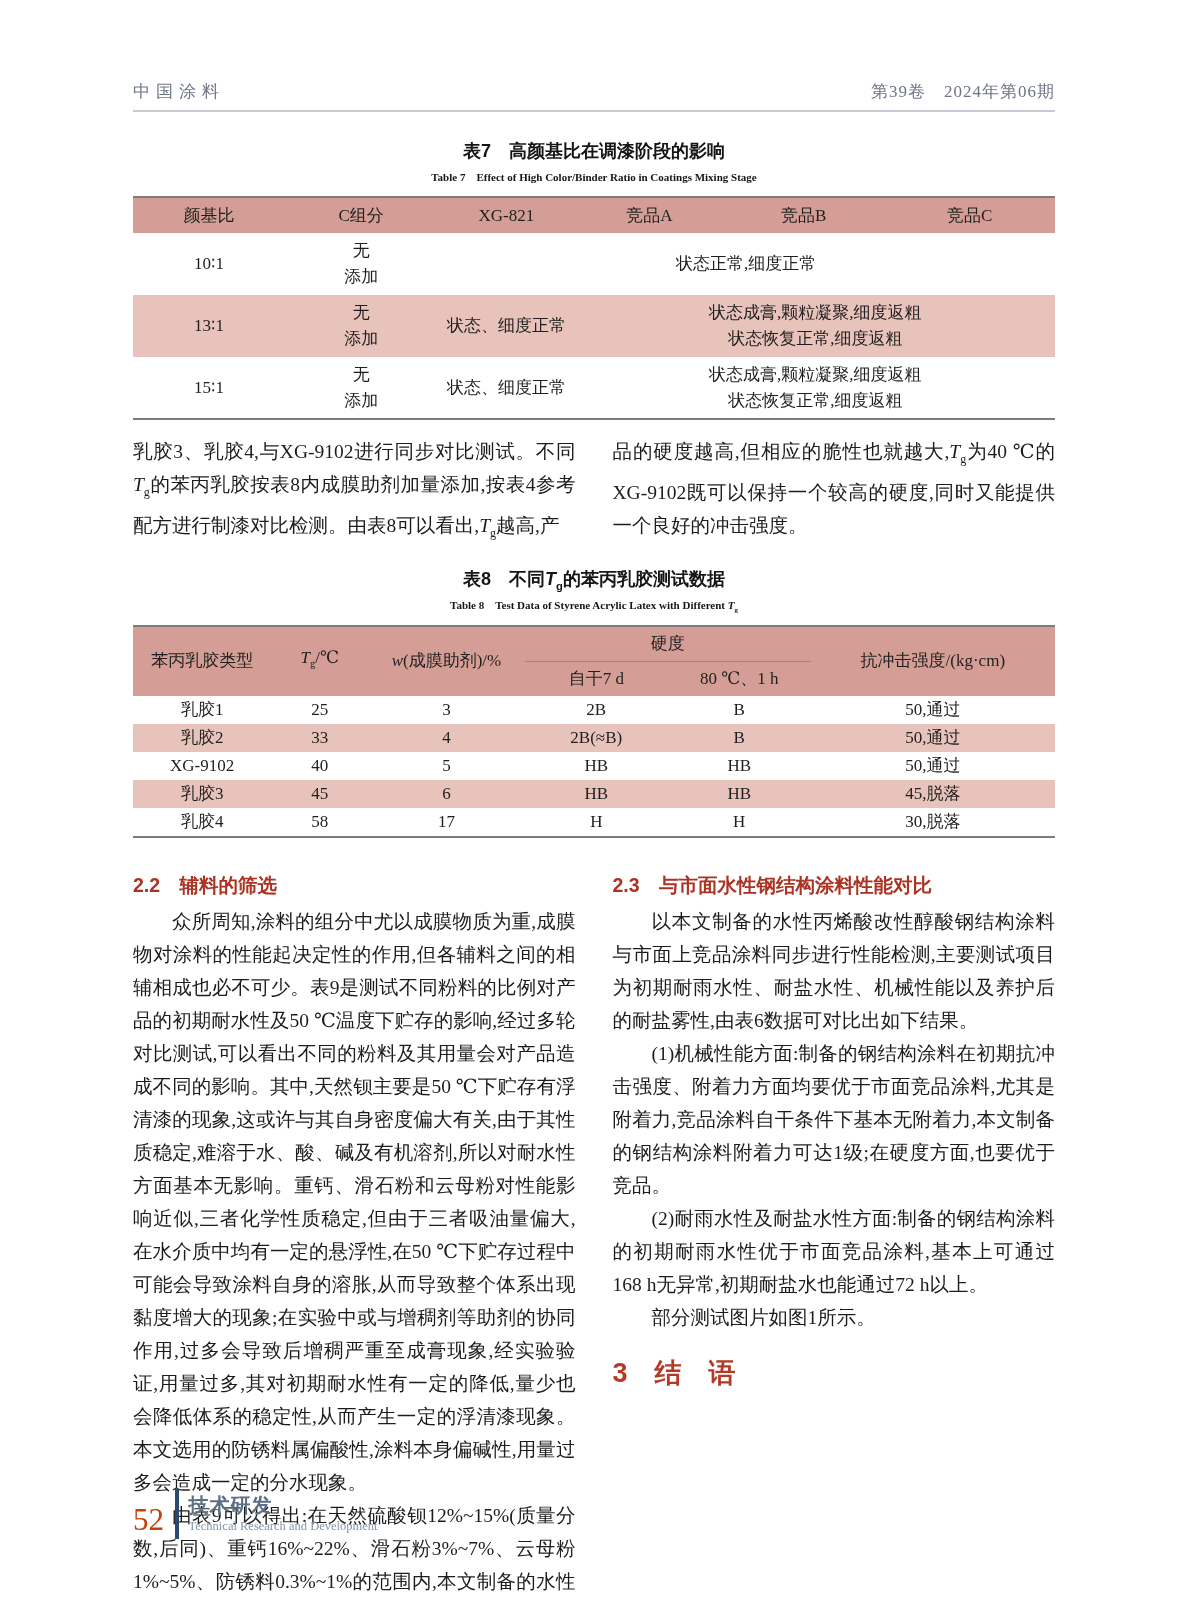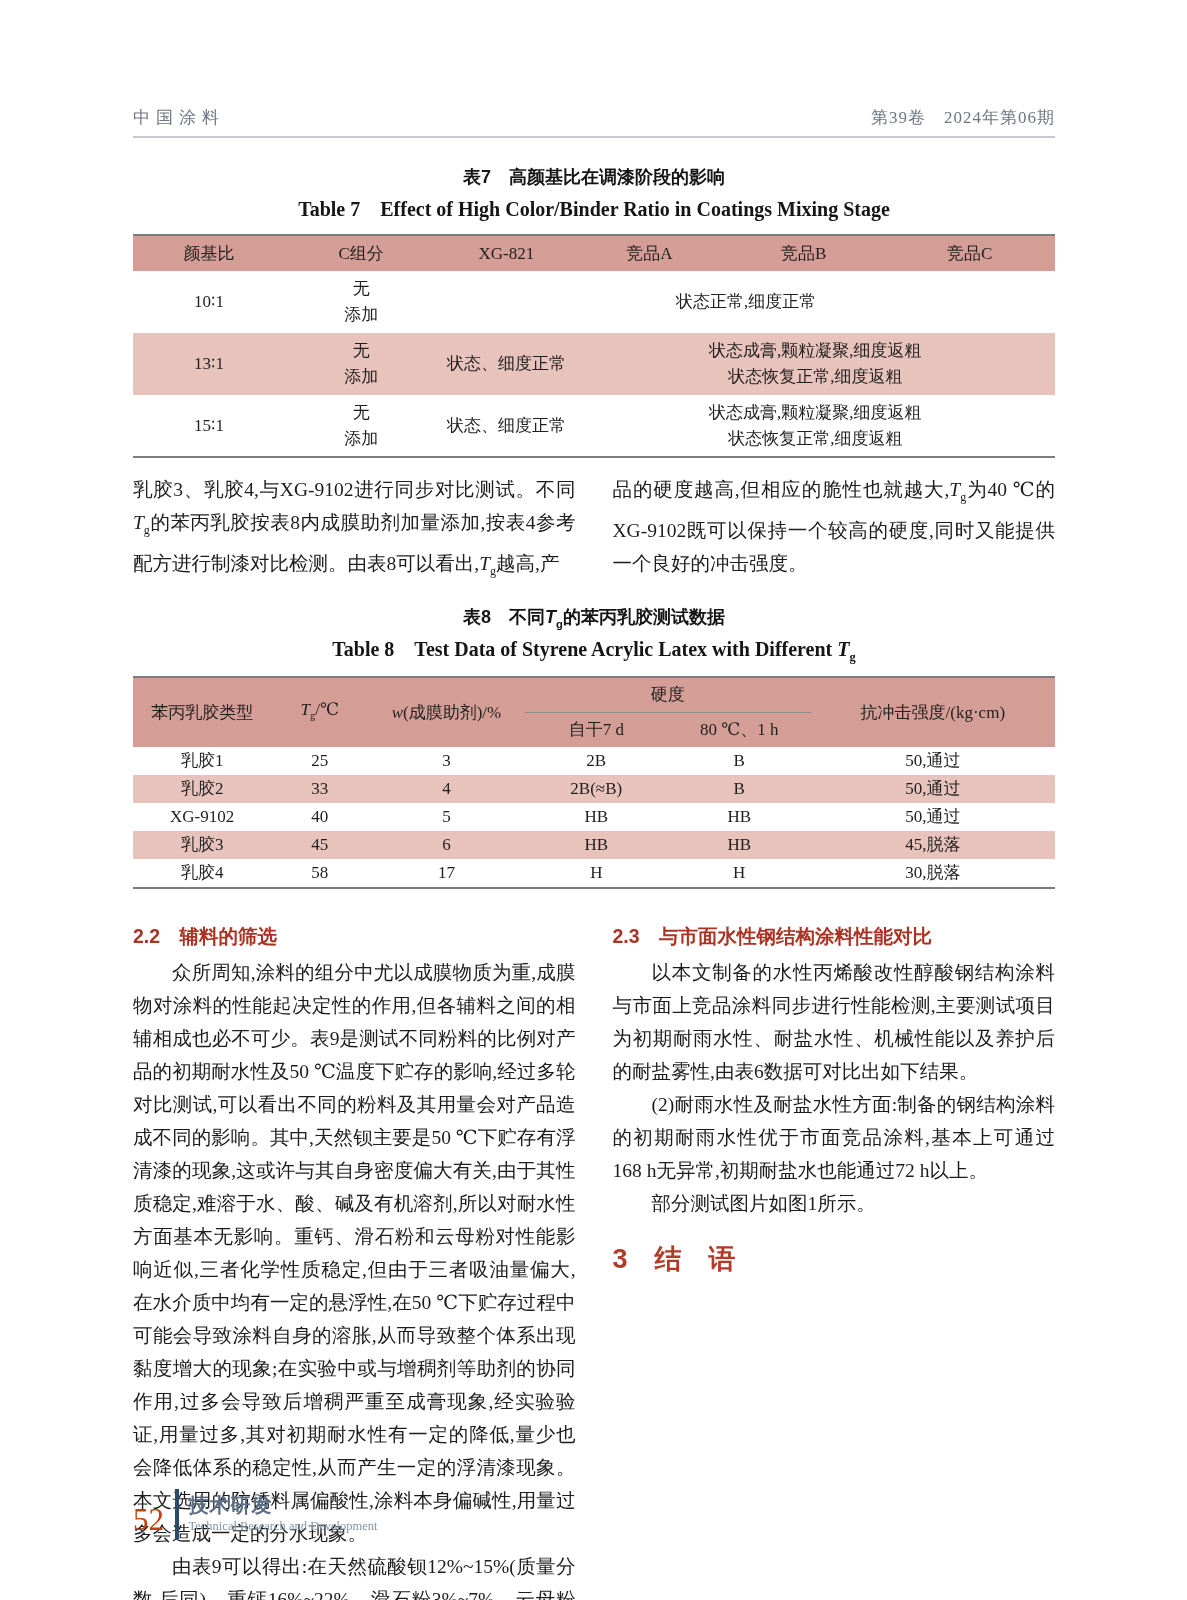--- a/index.html
+++ b/index.html
@@ -5,30 +5,30 @@
   * { margin:0; padding:0; box-sizing:border-box; }
   html,body { background:#e8e8e8; }
   .page {
     position:relative; width:1187px; height:1600px; background:#ffffff;
     margin:0 auto; overflow:hidden;
     font-family:"Liberation Serif","DejaVu Serif",serif; color:#1f1f1f;
   }
   .content { margin:0 132px 0 133px; }
 
   
-  .pagehead { padding-top:106px; display:flex; justify-content:space-between; align-items:baseline;
+  .pagehead { padding-top:80px; display:flex; justify-content:space-between; align-items:baseline;
               color:#6d7683; font-size:17px; }
   .journal { letter-spacing:6px; }
   .issue   { letter-spacing:1px; }
   .headrule { border-bottom:2px solid #c7cad0; margin-top:7px; }
 
   
   .cap-cn { text-align:center; font-family:"Liberation Sans","DejaVu Sans",sans-serif;
             font-weight:bold; font-size:18px; margin-top:27px; color:#151515; }
-  .cap-en { text-align:center; font-weight:bold; font-size:20px; margin-top:7px; color:#151515; }
+  .cap-en { text-align:center; font-weight:bold; font-size:11px; margin-top:7px; color:#151515; }
 
   
   table.tbl { width:100%; border-collapse:collapse; table-layout:fixed;
               font-size:17px; margin-top:11px;
               border-top:2px solid #7c7c7c; border-bottom:2px solid #7c7c7c; }
   .tbl th, .tbl td { text-align:center; vertical-align:middle; font-weight:normal;
                      line-height:26px; padding:4px 2px; }
   .tbl thead th { background:#d49e96; }
   .tbl tr.r-pink td { background:#e8c3bb; }
   .t7 tbody td { height:62px; }
@@ -207,20 +207,21 @@
 
     <div class="twocol" style="margin-top:26px;">
       <div class="col">
         <div class="h-sec">2.2　辅料的筛选</div>
         <p class="ind">众所周知,涂料的组分中尤以成膜物质为重,成膜物对涂料的性能起决定性的作用,但各辅料之间的相辅相成也必不可少。表9是测试不同粉料的比例对产品的初期耐水性及50 ℃温度下贮存的影响,经过多轮对比测试,可以看出不同的粉料及其用量会对产品造成不同的影响。其中,天然钡主要是50 ℃下贮存有浮清漆的现象,这或许与其自身密度偏大有关,由于其性质稳定,难溶于水、酸、碱及有机溶剂,所以对耐水性方面基本无影响。重钙、滑石粉和云母粉对性能影响近似,三者化学性质稳定,但由于三者吸油量偏大,在水介质中均有一定的悬浮性,在50 ℃下贮存过程中可能会导致涂料自身的溶胀,从而导致整个体系出现黏度增大的现象;在实验中或与增稠剂等助剂的协同作用,过多会导致后增稠严重至成膏现象,经实验验证,用量过多,其对初期耐水性有一定的降低,量少也会降低体系的稳定性,从而产生一定的浮清漆现象。本文选用的防锈料属偏酸性,涂料本身偏碱性,用量过多会造成一定的分水现象。</p>
         <p class="ind">由表9可以得出:在天然硫酸钡12%~15%(质量分数,后同)、重钙16%~22%、滑石粉3%~7%、云母粉1%~5%、防锈料0.3%~1%的范围内,本文制备的水性丙烯酸改性醇酸钢结构涂料在初期耐水性及50</p>
       </div>
       <div class="col">
         <div class="h-sec">2.3　与市面水性钢结构涂料性能对比</div>
         <p class="ind">以本文制备的水性丙烯酸改性醇酸钢结构涂料与市面上竞品涂料同步进行性能检测,主要测试项目为初期耐雨水性、耐盐水性、机械性能以及养护后的耐盐雾性,由表6数据可对比出如下结果。</p>
+        <p class="ind">(1)机械性能方面:制备的钢结构涂料在初期抗冲击强度、附着力方面均要优于市面竞品涂料,尤其是附着力,竞品涂料自干条件下基本无附着力,本文制备的钢结构涂料附着力可达1级;在硬度方面,也要优于竞品。</p>
         <p class="ind">(2)耐雨水性及耐盐水性方面:制备的钢结构涂料的初期耐雨水性优于市面竞品涂料,基本上可通过168 h无异常,初期耐盐水也能通过72 h以上。</p>
         <p class="ind">部分测试图片如图1所示。</p>
         <div class="h-chap">3　结　语</div>
 
       </div>
     </div>
   </div>
 
   <div class="footer">
     <span class="pagenum">52</span>

